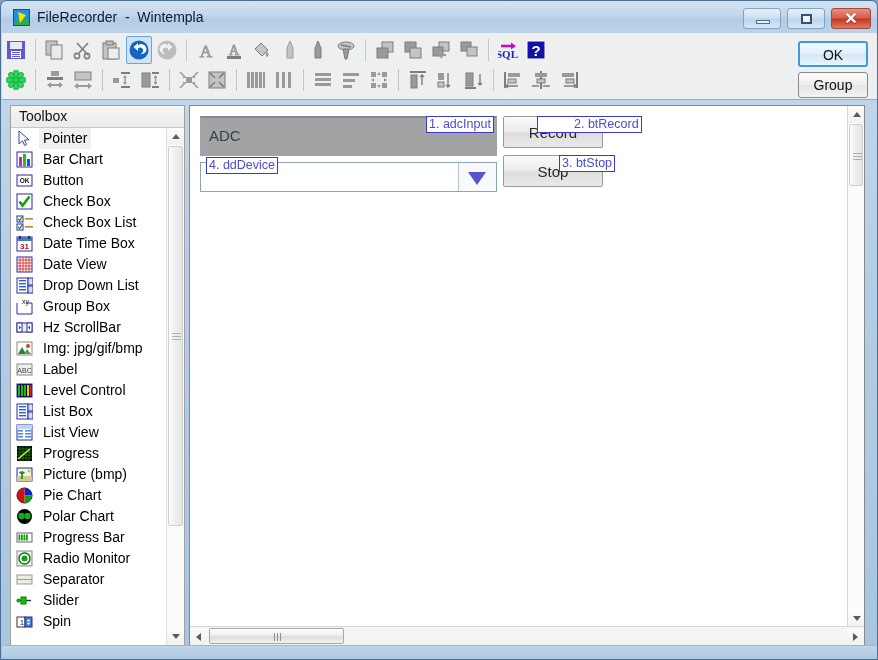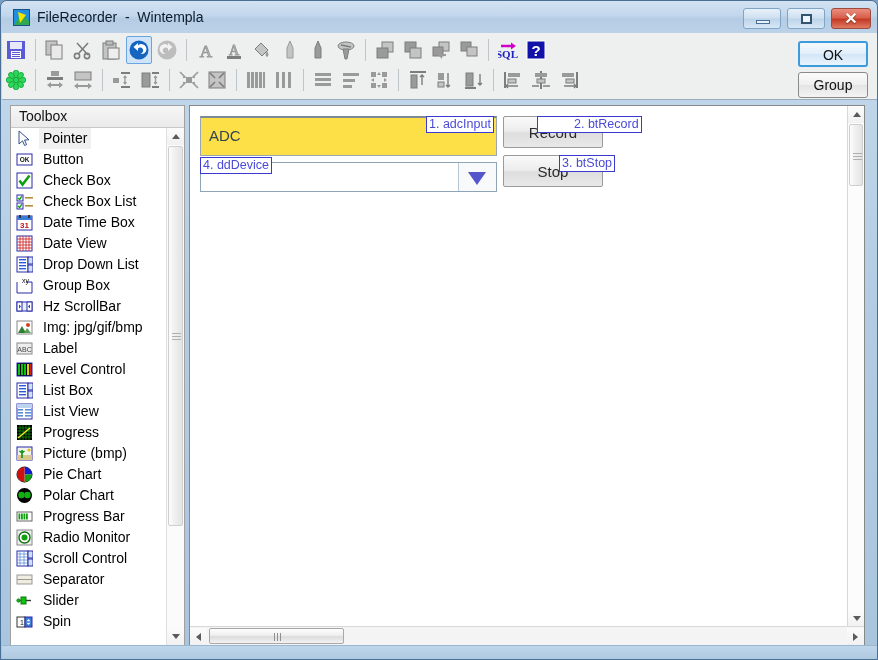--- a/index.html
+++ b/index.html
@@ -172,21 +172,21 @@
     position:absolute;left:19px;top:1px;width:135px;height:16px;box-sizing:border-box;
     border:1px solid #a8a8a8;border-radius:2px;
     background:linear-gradient(180deg,#fdfdfd 0%,#efefef 45%,#dcdcdc 55%,#f2f2f2 100%);
   }
   .grip-v{position:absolute;top:4px;width:1px;height:8px;background:#8f8f8f;}
 
   
   .ctl{position:absolute;box-sizing:border-box;}
   #ctl-adcInput{
     left:10px;top:10px;width:297px;height:40px;
-    border:1px solid #9aa7b0;border-top:2px solid #7f8b94;background:#fde047;
+    border:1px solid #9aa7b0;border-top:2px solid #7f8b94;background:#a3a3a3;
     font-size:15px;color:#33424f;padding:9px 0 0 8px;
   }
   #ctl-ddDevice{
     left:10px;top:56px;width:297px;height:30px;
     border:1px solid #8fa4b5;background:#ffffff;
   }
   #ddDevice-btn{
     position:absolute;right:0;top:0;width:37px;height:28px;
     border-left:1px solid #b7c6d3;background:#f7f9fa;
   }
@@ -205,21 +205,21 @@
 
   .tag{
     position:absolute;
     border:1px solid #3a3ad0;background:#ffffff;
     color:#4a4ad8;font-size:12.5px;line-height:15px;
     padding:0 2px;white-space:nowrap;
   }
   #tag-adcInput{left:236px;top:10px;}
   #tag-btRecord{left:347px;top:10px;padding-left:36px;}
   #tag-btStop{left:369px;top:49px;}
-  #tag-ddDevice{left:10px;top:51px;}
+  #tag-ddDevice{left:16px;top:51px;}
 
   
   #statusstrip{
     position:absolute;left:1px;bottom:0;width:875px;height:13px;
     background:linear-gradient(180deg,#bfd6ea 0%,#aec9e0 100%);
     border-top:1px solid #9bb6cf;
   }
 </style>
 </head>
 <body>
@@ -422,20 +422,29 @@
     <div id="toolbox-header">Toolbox</div>
     <div id="toolbox-list">
         <div class="tbitem selected">
           <span class="tbicon"><svg width="17" height="17" viewBox="0 0 17 17">
               <path d="M3 1 L3 14 L6.5 10.8 L8.6 15.5 L10.6 14.6 L8.5 10 L13 9.8 Z" fill="#fdfdfd" stroke="#34508c" stroke-width="1"></path>
             </svg></span>
           <span class="tblabel">Pointer</span>
         </div>
         <div class="tbitem">
           <span class="tbicon"><svg width="17" height="17" viewBox="0 0 17 17">
+              <rect x="1" y="1" width="15" height="15" fill="#fff" stroke="#2a2aa8"></rect>
+              <rect x="3" y="6" width="3" height="9" fill="#d020c0"></rect>
+              <rect x="7" y="3" width="3" height="12" fill="#20c020"></rect>
+              <rect x="11" y="8" width="3" height="7" fill="#2050e0"></rect>
+            </svg></span>
+          <span class="tblabel">Bar Chart</span>
+        </div>
+        <div class="tbitem">
+          <span class="tbicon"><svg width="17" height="17" viewBox="0 0 17 17">
               <rect x="1" y="3" width="15" height="11" fill="#fff" stroke="#2a2aa8"></rect>
               <text x="8.5" y="11" font-size="6.5" font-weight="bold" text-anchor="middle" fill="#111" font-family="Liberation Sans, sans-serif">OK</text>
             </svg></span>
           <span class="tblabel">Button</span>
         </div>
         <div class="tbitem">
           <span class="tbicon"><svg width="17" height="17" viewBox="0 0 17 17">
               <rect x="1" y="1" width="15" height="15" fill="#fff" stroke="#2a2aa8"></rect>
               <path d="M3.5 8.5 L6.5 12.5 L13.5 3.5" stroke="#10a010" stroke-width="2.6" fill="none"></path>
             </svg></span>
@@ -624,36 +633,20 @@
         <div class="tbitem">
           <span class="tbicon"><svg width="17" height="17" viewBox="0 0 17 17">
               <rect x="1" y="1" width="15" height="15" fill="#eee" stroke="#888"></rect>
               <circle cx="8.5" cy="8.5" r="5.5" fill="#fff" stroke="#107010" stroke-width="1.4"></circle>
               <circle cx="8.5" cy="8.5" r="3" fill="#10a010"></circle>
             </svg></span>
           <span class="tblabel">Radio Monitor</span>
         </div>
         <div class="tbitem">
           <span class="tbicon"><svg width="17" height="17" viewBox="0 0 17 17">
-              <rect x="1" y="1" width="11" height="15" fill="#fff" stroke="#2a2aa8"></rect>
-              <g stroke="#6090d8" stroke-width="0.8">
-                <line x1="1" y1="4" x2="12" y2="4"></line>
-                <line x1="1" y1="7" x2="12" y2="7"></line>
-                <line x1="1" y1="10" x2="12" y2="10"></line>
-                <line x1="1" y1="13" x2="12" y2="13"></line>
-                <line x1="4" y1="1" x2="4" y2="16"></line>
-                <line x1="8" y1="1" x2="8" y2="16"></line>
-              </g>
-              <rect x="12" y="1" width="5" height="7" fill="#cfe0f5" stroke="#2a2aa8"></rect>
-              <rect x="12" y="9" width="5" height="7" fill="#cfe0f5" stroke="#2a2aa8"></rect>
-            </svg></span>
-          <span class="tblabel">Scroll Control</span>
-        </div>
-        <div class="tbitem">
-          <span class="tbicon"><svg width="17" height="17" viewBox="0 0 17 17">
               <rect x="1" y="4" width="15" height="9" fill="#f0ece0" stroke="#999"></rect>
               <line x1="1" y1="8.5" x2="16" y2="8.5" stroke="#999"></line>
             </svg></span>
           <span class="tblabel">Separator</span>
         </div>
         <div class="tbitem">
           <span class="tbicon"><svg width="17" height="17" viewBox="0 0 17 17">
               <line x1="2" y1="8.5" x2="15" y2="8.5" stroke="#333" stroke-width="1.4"></line>
               <rect x="5" y="5" width="5" height="7" fill="#10c010" stroke="#0a7a0a"></rect>
               <circle cx="2.5" cy="8.5" r="1.6" fill="#10c010" stroke="#0a7a0a"></circle>

